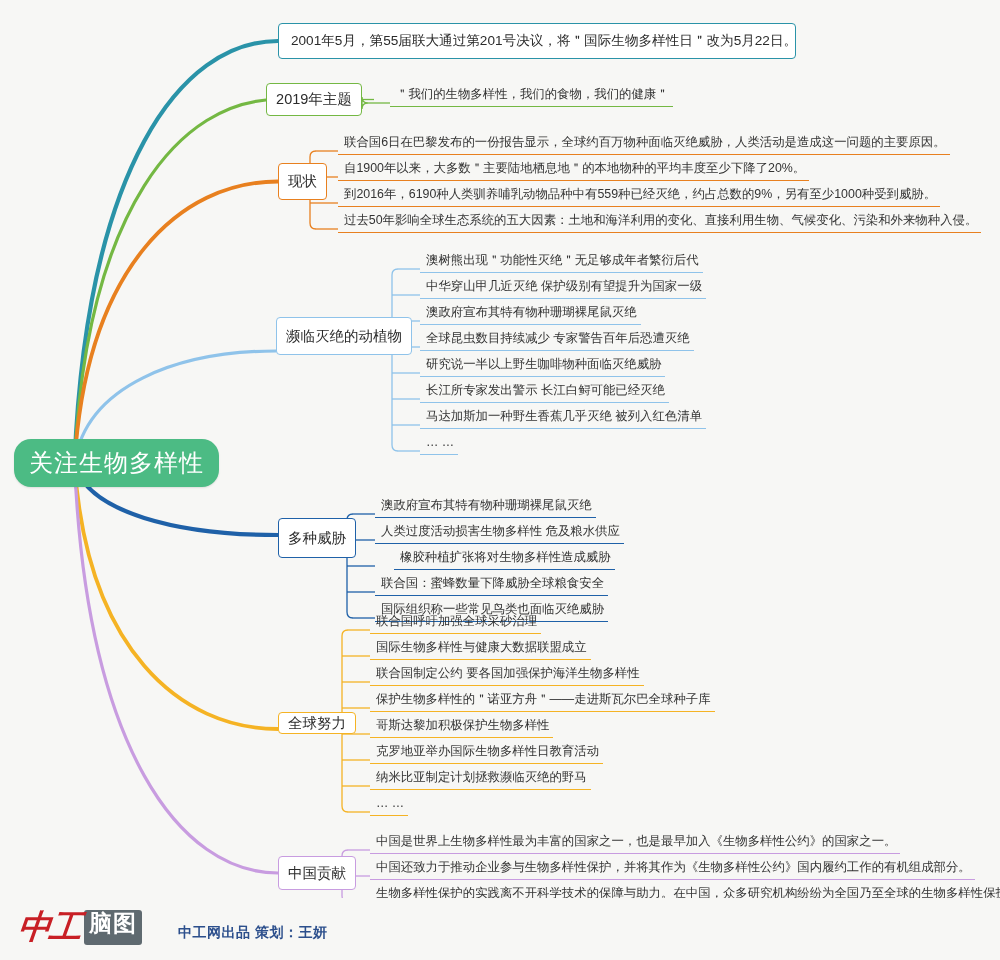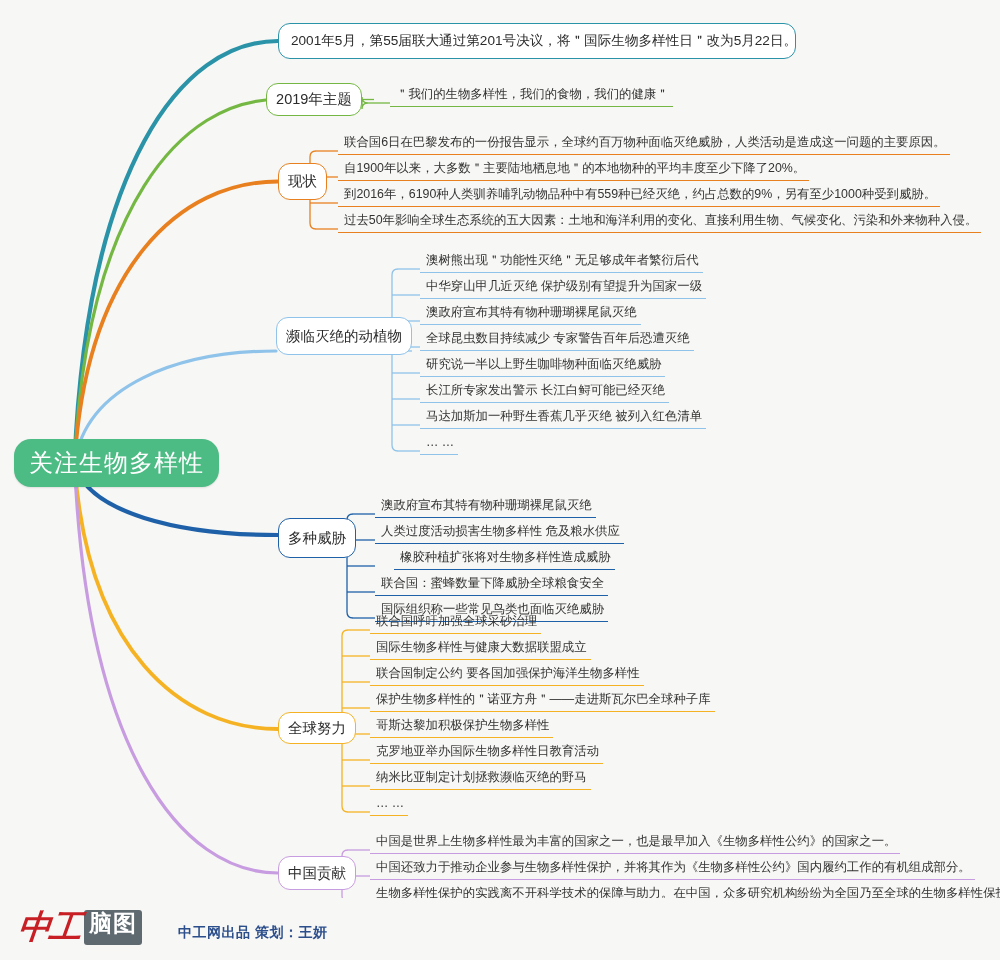--- a/index.html
+++ b/index.html
@@ -46,21 +46,21 @@
     letter-spacing: 1px;
     box-shadow: 0 1px 2px rgba(0,0,0,0.10);
     z-index: 5;
   }
 
   
   .branch-node {
     position: absolute;
     background: #ffffff;
     border: 1.6px solid #888;
-    border-radius: 12px;
+    border-radius: 4px;
     display: flex;
     align-items: center;
     justify-content: center;
     font-size: 14.5px;
     color: #2b2b2b;
     padding: 0 9px;
     height: 34px;
     box-sizing: border-box;
     white-space: nowrap;
     z-index: 4;
@@ -236,21 +236,21 @@
       <div class="leaf" style="left: 420px; top: 408px; border-bottom-color: rgb(143, 195, 234);"><span>马达加斯加一种野生香蕉几乎灭绝 被列入红色清单</span></div>
       <div class="leaf" style="left: 420px; top: 434px; border-bottom-color: rgb(143, 195, 234);"><span>… …</span></div>
       <div class="branch-node" style="left: 278px; top: 518px; min-width: 74px; height: 40px; border-color: rgb(31, 97, 168);">
         <span>多种威胁</span>
       </div>
       <div class="leaf" style="left: 375px; top: 497px; border-bottom-color: rgb(31, 97, 168);"><span>澳政府宣布其特有物种珊瑚裸尾鼠灭绝</span></div>
       <div class="leaf" style="left: 375px; top: 523px; border-bottom-color: rgb(31, 97, 168);"><span>人类过度活动损害生物多样性 危及粮水供应</span></div>
       <div class="leaf" style="left: 375px; top: 549px; border-bottom-color: rgb(31, 97, 168); margin-left: 19px;"><span>橡胶种植扩张将对生物多样性造成威胁</span></div>
       <div class="leaf" style="left: 375px; top: 575px; border-bottom-color: rgb(31, 97, 168);"><span>联合国：蜜蜂数量下降威胁全球粮食安全</span></div>
       <div class="leaf" style="left: 375px; top: 601px; border-bottom-color: rgb(31, 97, 168);"><span>国际组织称一些常见鸟类也面临灭绝威胁</span></div>
-      <div class="branch-node" style="left: 278px; top: 712px; min-width: 74px; height: 32px; border-color: rgb(245, 179, 36);">
+      <div class="branch-node" style="left: 278px; top: 712px; min-width: 74px; height: 22px; border-color: rgb(245, 179, 36);">
         <span>全球努力</span>
       </div>
       <div class="leaf" style="left: 370px; top: 613px; border-bottom-color: rgb(245, 179, 36);"><span>联合国呼吁加强全球采砂治理</span></div>
       <div class="leaf" style="left: 370px; top: 639px; border-bottom-color: rgb(245, 179, 36);"><span>国际生物多样性与健康大数据联盟成立</span></div>
       <div class="leaf" style="left: 370px; top: 665px; border-bottom-color: rgb(245, 179, 36);"><span>联合国制定公约 要各国加强保护海洋生物多样性</span></div>
       <div class="leaf" style="left: 370px; top: 691px; border-bottom-color: rgb(245, 179, 36);"><span>保护生物多样性的＂诺亚方舟＂——走进斯瓦尔巴全球种子库</span></div>
       <div class="leaf" style="left: 370px; top: 717px; border-bottom-color: rgb(245, 179, 36);"><span>哥斯达黎加积极保护生物多样性</span></div>
       <div class="leaf" style="left: 370px; top: 743px; border-bottom-color: rgb(245, 179, 36);"><span>克罗地亚举办国际生物多样性日教育活动</span></div>
       <div class="leaf" style="left: 370px; top: 769px; border-bottom-color: rgb(245, 179, 36);"><span>纳米比亚制定计划拯救濒临灭绝的野马</span></div>
       <div class="leaf" style="left: 370px; top: 795px; border-bottom-color: rgb(245, 179, 36);"><span>… …</span></div>

